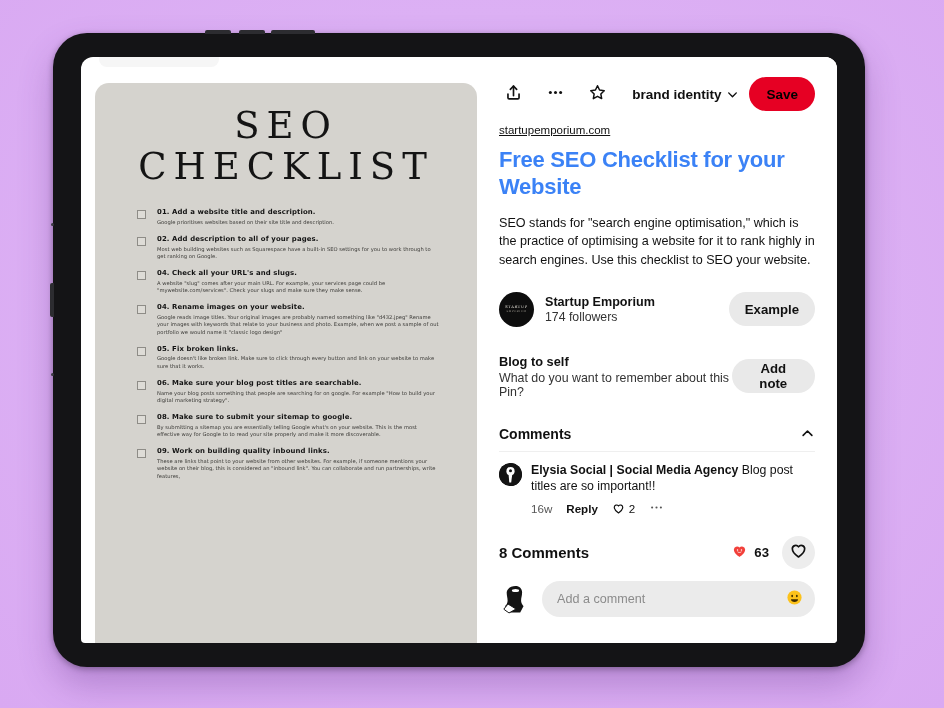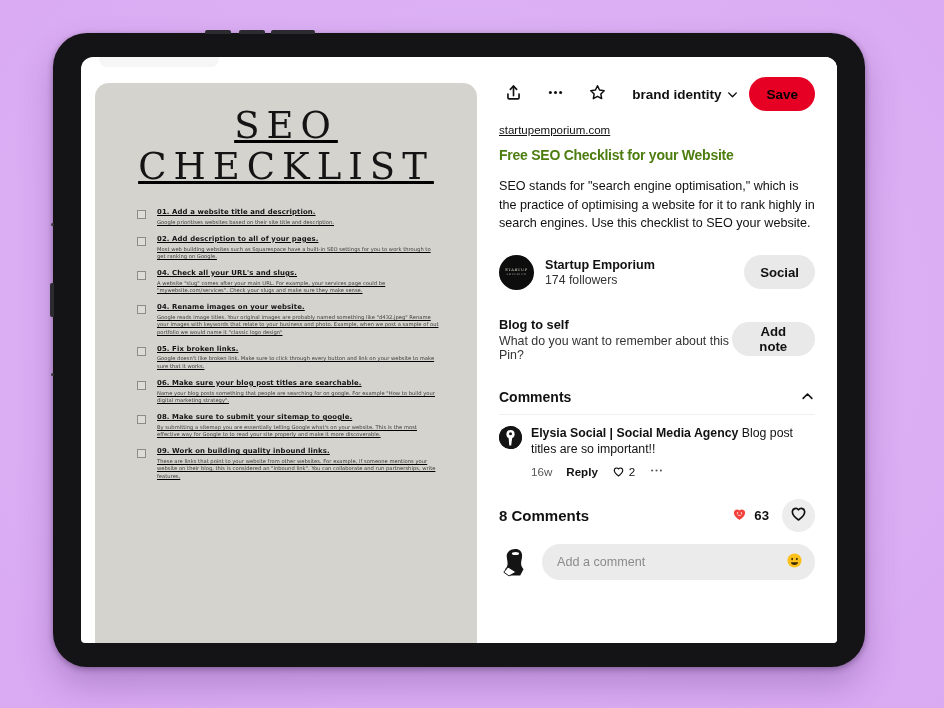--- a/index.html
+++ b/index.html
@@ -71,21 +71,20 @@
     width: 396px; height: 586px;
     padding: 26px 0 0 14px;
   }
   #pin-image {
     position: relative;
     width: 382px; height: 616px;
     background: #d5d3ce;
     border-radius: 14px 14px 0 0;
     overflow: hidden;
     padding: 22px 26px 0 26px;
-    text-decoration: underline;
   }
   .seo-title {
     font-family: "DejaVu Serif", serif;
     font-weight: 400;
     text-align: center;
     color: #141414;
     letter-spacing: 7px;
     line-height: 1.12;
   }
   .seo-title .l1 { font-size: 37px; display: block; }
@@ -149,21 +148,21 @@
     border: none; border-radius: 22px;
     padding: 0 17px; height: 34px;
     cursor: pointer; font-family: "Liberation Sans", sans-serif;
   }
 
   .src-link {
     display: block; font-size: 11.5px; color: #111;
     text-decoration: underline; margin-top: 9px;
   }
   .pin-title {
-    font-size: 14px; font-weight: bold; color: #4d7c0f;
+    font-size: 22px; font-weight: bold; color: #3b82f6;
     line-height: 1.22; margin-top: 11px; letter-spacing: -.25px;
   }
   .pin-desc {
     font-size: 12.6px; color: #111; line-height: 1.48;
     margin-top: 13px;
   }
 
   .creator-row { display: flex; align-items: center; margin-top: 22px; }
   .avatar {
     width: 35px; height: 35px; border-radius: 50%;
@@ -393,21 +392,21 @@
 
           <div class="creator-row">
             <div class="avatar">
               <span class="av-t1">STARTUP</span>
               <span class="av-t2">EMPORIUM</span>
             </div>
             <div class="creator-txt">
               <div class="creator-name">Startup Emporium</div>
               <div class="creator-sub">174 followers</div>
             </div>
-            <button class="pill-btn">Social</button>
+            <button class="pill-btn">Example</button>
           </div>
 
           <div class="note-row">
             <div>
               <div class="note-title">Blog to self</div>
               <div class="note-sub">What do you want to remember about this Pin?</div>
             </div>
             <button class="pill-btn">Add note</button>
           </div>
 

